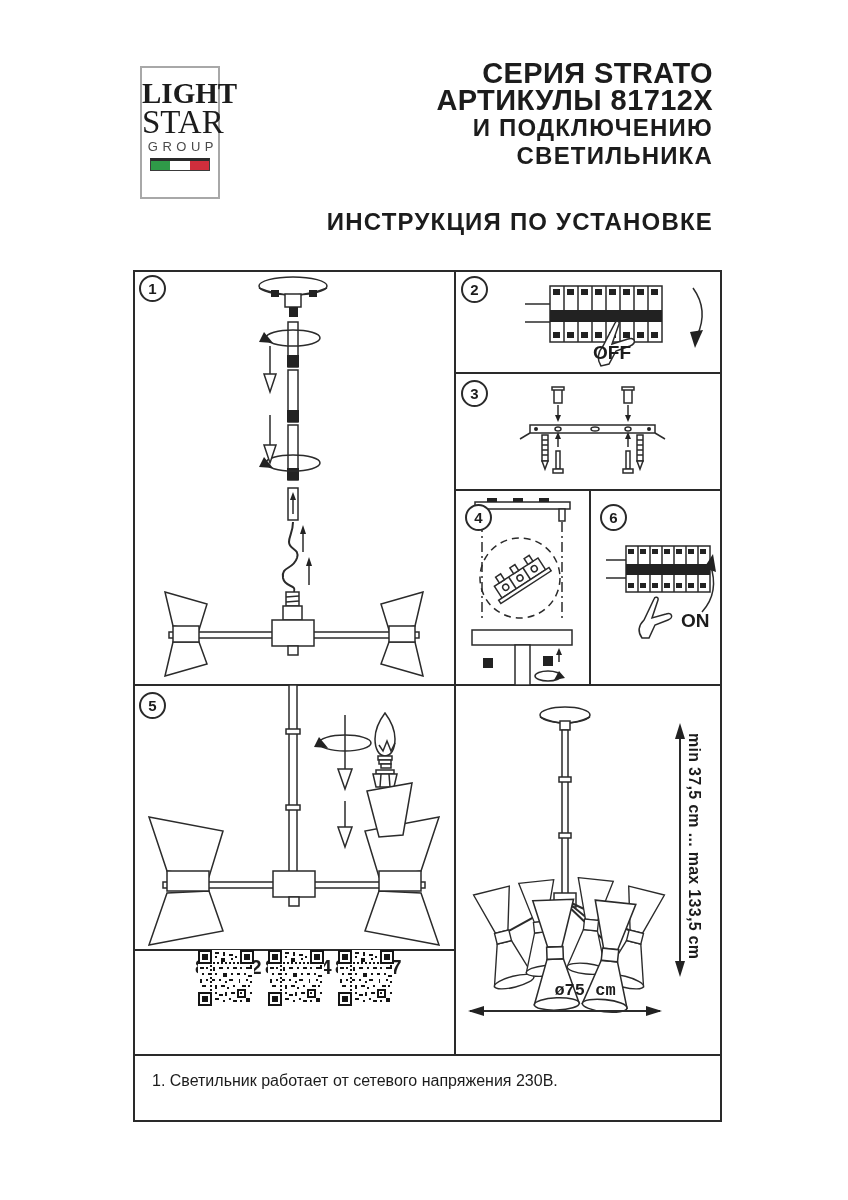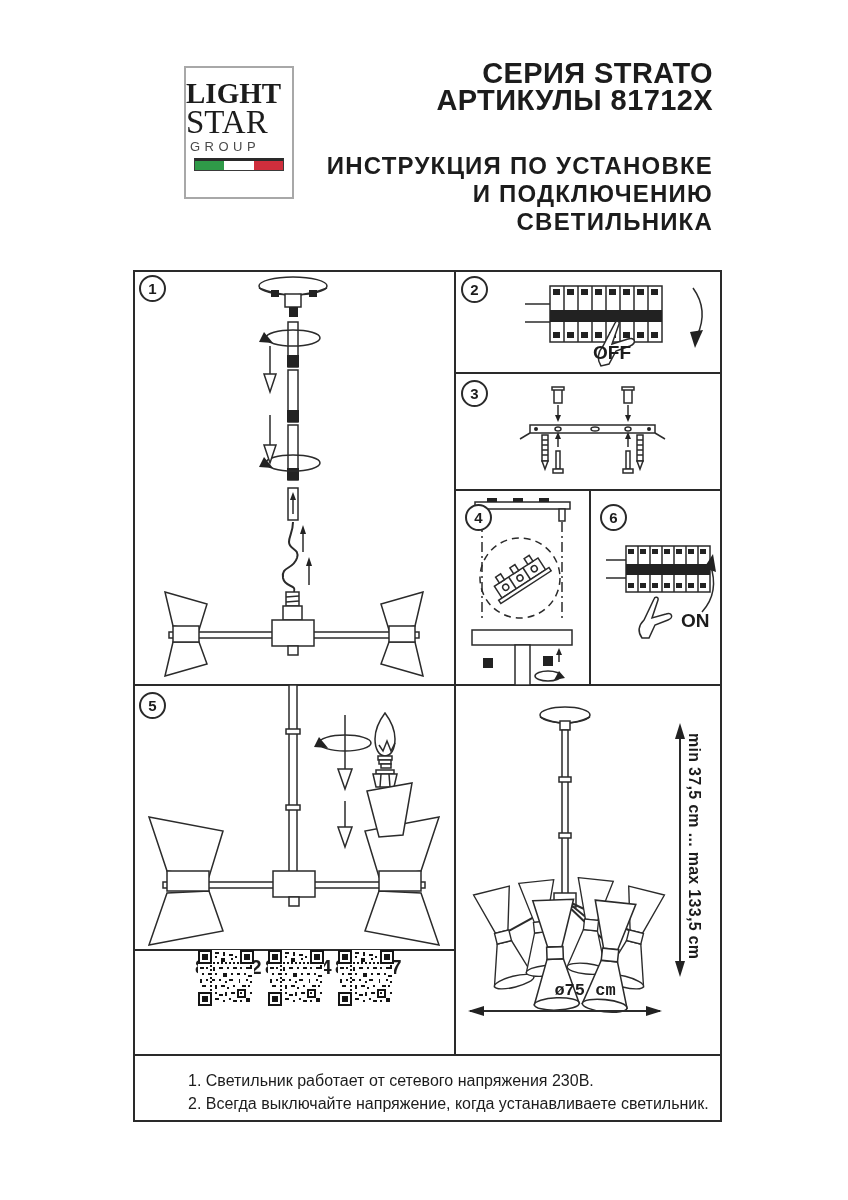--- a/index.html
+++ b/index.html
@@ -1,22 +1,22 @@
 <!DOCTYPE html>
 <html><head>
 <meta charset="utf-8">
 <title>Instruction sheet</title>
 <style>
   html,body{margin:0;padding:0;background:#ffffff;}
   .page{position:relative;width:848px;height:1200px;background:#fff;
         font-family:"Liberation Sans",sans-serif;color:#222;overflow:hidden;}
 
   
-  .logo{position:absolute;left:140px;top:66px;width:110px;height:133px;
-        border:2px solid #a8a8a8;box-sizing:border-box;text-align:left;background:#fff;margin-left:44px;}
+  .logo{position:absolute;left:140px;top:66px;width:80px;height:133px;
+        border:2px solid #a8a8a8;box-sizing:border-box;text-align:right;background:#fff;}
   .logo-light{font-family:"Liberation Serif",serif;font-weight:700;font-size:29px;line-height:27px;margin-top:12px;color:#1c1c1c;}
   .logo-star{font-family:"Liberation Serif",serif;font-weight:400;font-size:33px;line-height:30px;color:#1c1c1c;}
   .logo-group{font-size:13px;letter-spacing:4.5px;color:#4a4a4a;margin-top:2px;text-indent:4px;}
   .logo-flag{margin:4px 8px 0 8px;height:9px;border:1px solid #3a3a3a;border-top:3px solid #2a2a2a;display:flex;}
   .logo-flag span{flex:1;}
 
   .title-block{position:absolute;left:310px;top:60px;width:403px;text-align:right;color:#1c1c1c;}
   .tb-line1{font-size:29px;font-weight:700;line-height:27px;letter-spacing:0.4px;}
   .tb-line2{font-size:24px;font-weight:700;line-height:28px;letter-spacing:1.2px;}
   .tb-gap{margin-top:38px;}
@@ -35,21 +35,21 @@
   .switch-label{position:absolute;font-weight:700;font-size:19px;color:#1c1c1c;}
   .dim-v{position:absolute;writing-mode:vertical-rl;font-weight:700;font-size:16px;
          white-space:nowrap;color:#1c1c1c;letter-spacing:0.3px;}
   .dim-h{position:absolute;font-weight:700;font-size:17px;color:#1c1c1c;text-align:center;font-family:Liberation Mono, monospace;}
 
   .qr-row{position:absolute;left:0;top:0;width:322px;height:105px;}
   .qr-num{position:absolute;top:6px;width:62px;text-align:center;font-weight:700;font-size:20px;color:#1c1c1c;}
   .qr-img{position:absolute;top:36px;width:56px;height:56px;}
 
   .footer-notes{position:absolute;left:0;top:785px;width:589px;height:67px;box-sizing:border-box;
-                padding:14px 0 0 19px;font-size:16px;line-height:23px;color:#1c1c1c;margin-left:36px;}
+                padding:14px 0 0 19px;font-size:16px;line-height:23px;color:#1c1c1c;}
 
   
   svg .ln{stroke:#2b2b2b;stroke-width:1.5;fill:none;}
   svg .lw{stroke:#2b2b2b;stroke-width:1.5;fill:#fff;}
   svg .fb{fill:#222;stroke:none;}
 </style>
 </head>
 <body>
 
 <div class="page">
@@ -61,22 +61,22 @@
     <div class="logo-flag">
       <span style="background:#2f9a48"></span>
       <span style="background:#ffffff"></span>
       <span style="background:#cf2e3c"></span>
     </div>
   </div>
 
   <div class="title-block">
     <div class="tb-line1">СЕРИЯ STRATO</div>
     <div class="tb-line1">АРТИКУЛЫ 81712X</div>
+    <div class="tb-line2">И ПОДКЛЮЧЕНИЮ СВЕТИЛЬНИКА</div>
     <div class="tb-line2 tb-gap">ИНСТРУКЦИЯ ПО УСТАНОВКЕ</div>
-    <div class="tb-line2">И ПОДКЛЮЧЕНИЮ СВЕТИЛЬНИКА</div>
   </div>
 
   <div class="grid">
 
     <div class="gline" style="left:321px;top:0;width:2px;height:785px"></div>
     <div class="gline" style="left:456px;top:220px;width:2px;height:195px"></div>
     <div class="gline" style="left:322px;top:102px;width:267px;height:2px"></div>
     <div class="gline" style="left:322px;top:219px;width:267px;height:2px"></div>
     <div class="gline" style="left:0;top:414px;width:589px;height:2px"></div>
     <div class="gline" style="left:0;top:679px;width:322px;height:2px"></div>
@@ -514,18 +514,17 @@
           <polygon class="fb" points="29,321 29,331 13,326"></polygon>
           <polygon class="fb" points="191,321 191,331 207,326"></polygon>
         </g>
       </svg>
       <div class="dim-v" style="left:230px;top:48px">min 37,5 cm ... max 133,5 cm</div>
       <div class="dim-h" style="left:60px;top:296px;width:140px">ø75 cm</div>
     </div>
 
     <div class="footer-notes">
       <div>1. Светильник работает от сетевого напряжения 230В.</div>
-      <div>2. Всегда выключайте напряжение, когда устанавливаете светильник.</div>
     </div>
 
     <div class="gborder"></div>
   </div>
 </div>
 
 </body></html>

